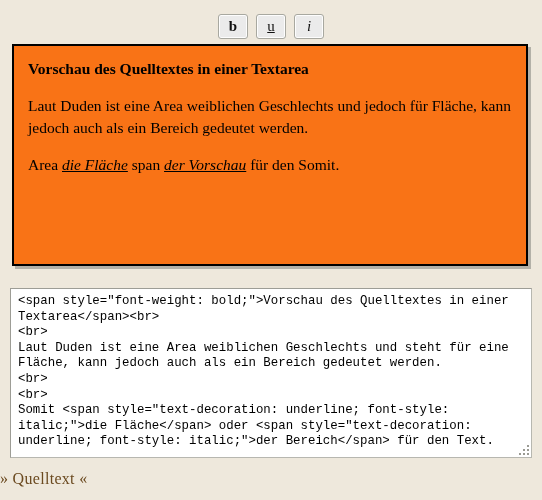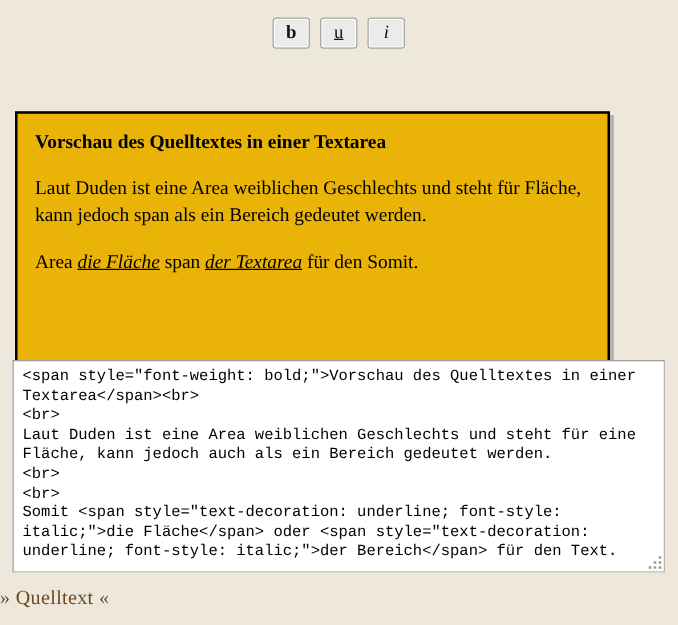--- a/index.html
+++ b/index.html
@@ -53,28 +53,27 @@
   .fmt-btn span { display: inline-block; }
   .fmt-b span { font-weight: bold; }
   .fmt-u span { text-decoration: underline; }
   .fmt-i span { font-style: italic; }
 
   
   .preview-wrap {
     position: absolute;
     left: 12px;
     top: 44px;
-    width: 476px;
+    width: 516px;
     height: 222px;
     box-sizing: border-box;
-    background: #eab308;
+    background: #f97316;
     border: 2px solid #000000;
     box-shadow: 3px 3px 0 0 #b3b1a8;
     overflow: hidden;
-    margin-top: 45px;
   }
   .preview-body {
     padding: 12px 14px 10px 14px;
     font-family: "Liberation Serif", serif;
     font-size: 15.5px;
     line-height: 1.42;
     color: #000;
   }
   .pv-heading { font-weight: bold; font-size: 15.5px; }
   .pv-blank { display: block; height: 15px; }
@@ -157,23 +156,23 @@
     </button>
     <button class="fmt-btn fmt-i">
       <span>i</span>
     </button>
   </div>
 
   <div class="preview-wrap">
     <div class="preview-body">
       <span class="pv-heading">Vorschau des Quelltextes in einer Textarea</span>
       <span class="pv-blank"></span>
-      <div class="pv-para">Laut Duden ist eine Area weiblichen Geschlechts und steht für Fläche, kann jedoch span als ein Bereich gedeutet werden.</div>
+      <div class="pv-para">Laut Duden ist eine Area weiblichen Geschlechts und jedoch für Fläche, kann jedoch auch als ein Bereich gedeutet werden.</div>
       <span class="pv-blank"></span>
-      <div class="pv-para"><span>Area </span><span class="pv-em">die Fläche</span><span> span </span><span class="pv-em">der Textarea</span><span> für den Somit.</span></div>
+      <div class="pv-para"><span>Area </span><span class="pv-em">die Fläche</span><span> span </span><span class="pv-em">der Vorschau</span><span> für den Somit.</span></div>
     </div>
   </div>
 
   <div class="source-wrap">
     <textarea class="source-area" spellcheck="false" style="">&lt;span style="font-weight: bold;"&gt;Vorschau des Quelltextes in einer Textarea&lt;/span&gt;&lt;br&gt;
 &lt;br&gt;
 Laut Duden ist eine Area weiblichen Geschlechts und steht für eine Fläche, kann jedoch auch als ein Bereich gedeutet werden.
 &lt;br&gt;
 &lt;br&gt;
 Somit &lt;span style="text-decoration: underline; font-style: italic;"&gt;die Fläche&lt;/span&gt; oder &lt;span style="text-decoration: underline; font-style: italic;"&gt;der Bereich&lt;/span&gt; für den Text.</textarea>

